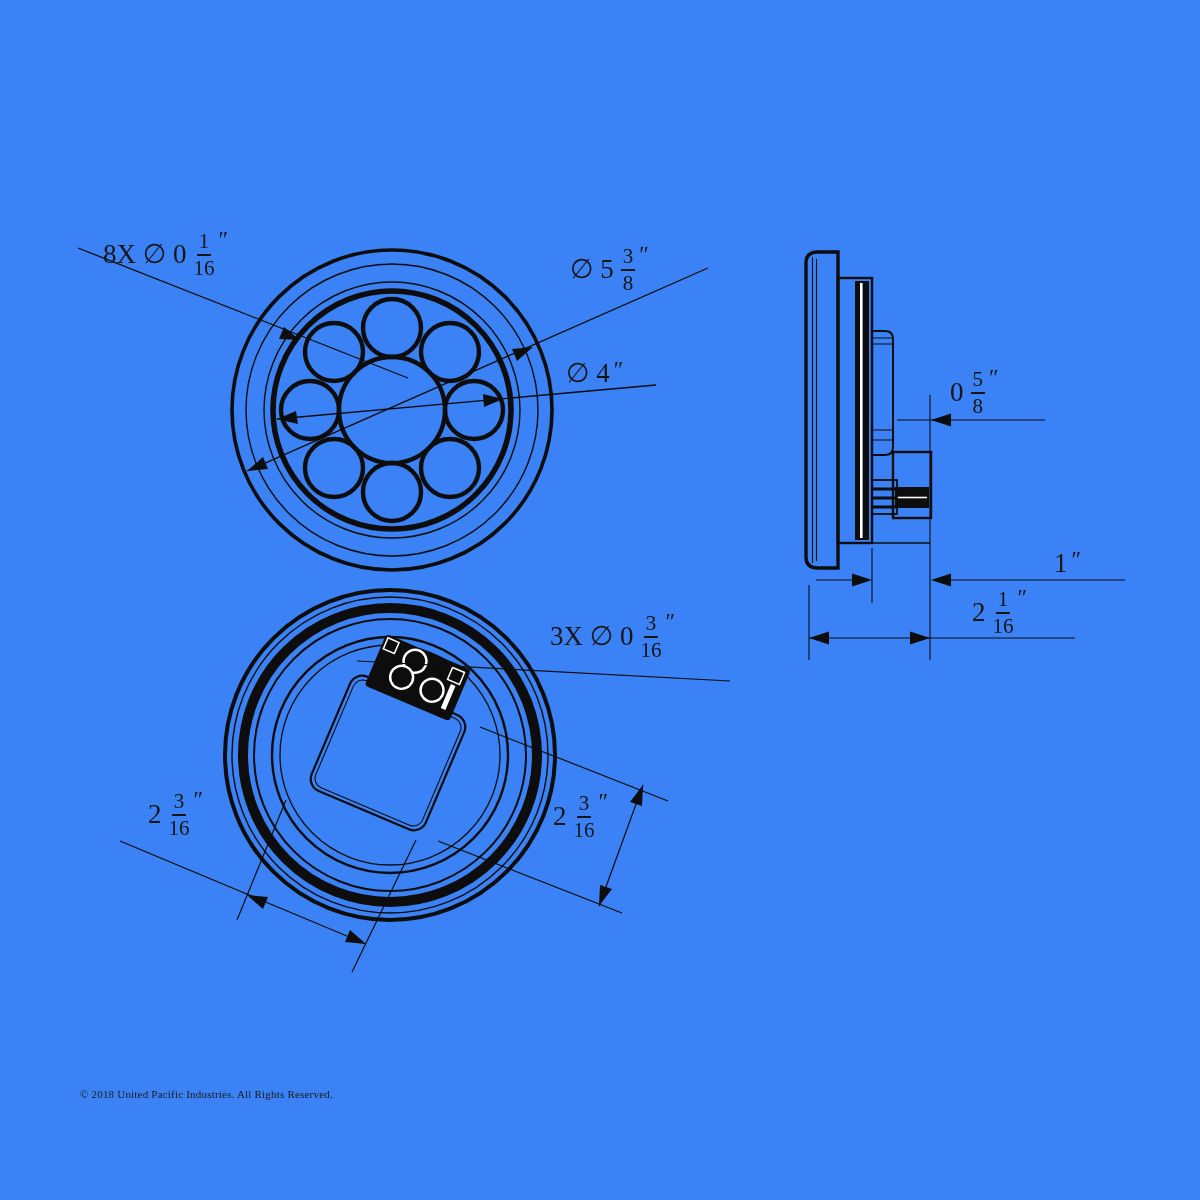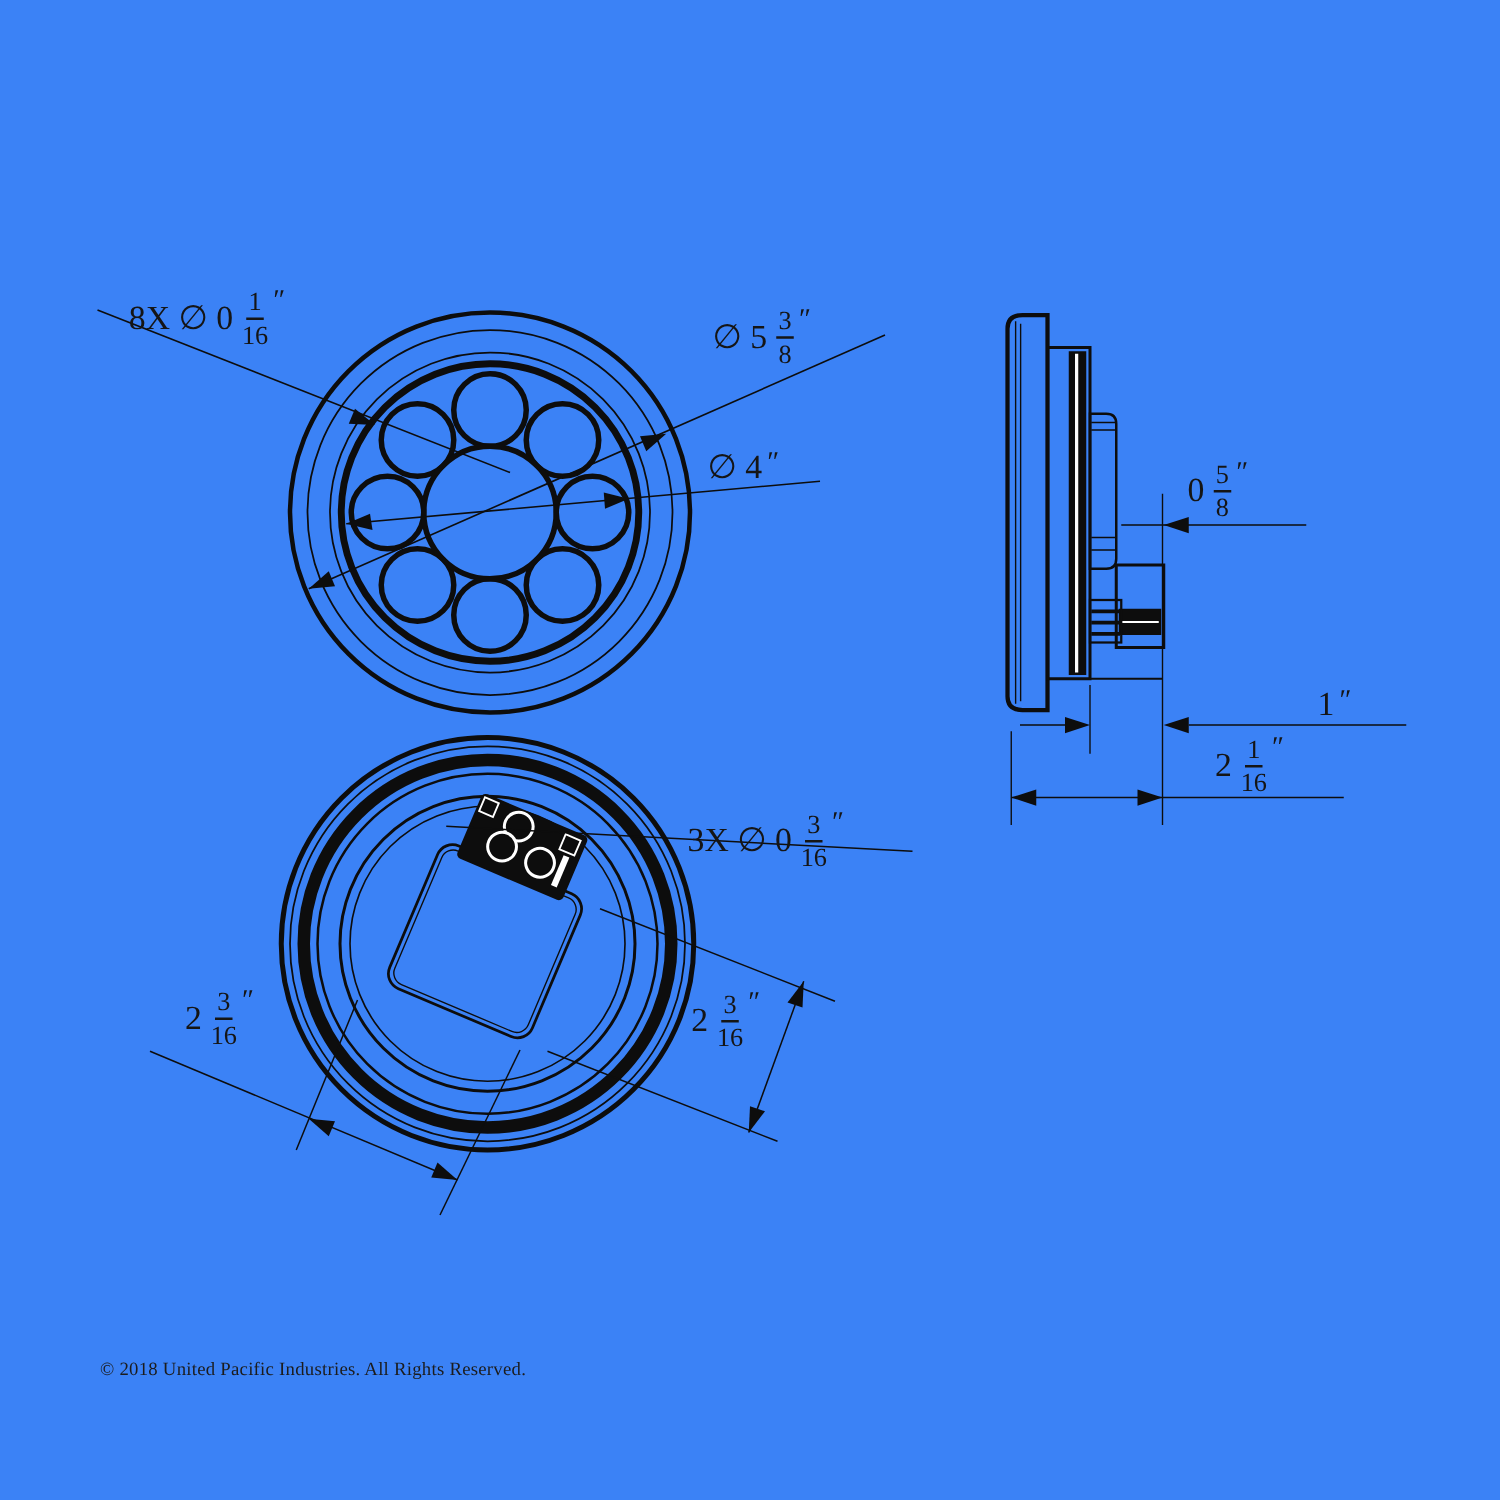--- a/index.html
+++ b/index.html
@@ -6,21 +6,21 @@
   #canvas{position:relative;width:1200px;height:1200px;background:#3b82f6;overflow:hidden;
           font-family:Liberation Serif, serif;color:#151515;}
   svg{position:absolute;left:0;top:0;}
   .dim-label{position:absolute;display:flex;align-items:center;gap:7px;
              font-size:27px;line-height:1;color:#151515;white-space:nowrap;}
   .frac{display:inline-flex;flex-direction:column;align-items:center;
         font-size:21px;line-height:1.08;}
   .num{border-bottom:2.2px solid #151515;padding:0 2px 1px 2px;}
   .den{padding-top:1px;}
   .sfx{align-self:flex-start;font-size:23px;margin-left:-3px;margin-top:-2px;}
-  .copyright{position:absolute;font-size:15px;color:#1c1c1c;letter-spacing:.2px;}
+  .copyright{position:absolute;font-size:11px;color:#1c1c1c;letter-spacing:.2px;}
 </style>
 </head>
 <body>
 
 <div id="canvas">
 
   <svg width="1200" height="1200" viewBox="0 0 1200 1200">
     <g stroke="#0d0d0d" fill="none" stroke-linecap="butt">
 
       <g>
@@ -156,21 +156,21 @@
       <span class="den">8</span>
     </span>
     <span class="sfx">″</span>
   </div>
 
   <div class="dim-label" style="left:566px;top:360px;">
     <span class="pfx">∅ 4</span>
     <span class="sfx">″</span>
   </div>
 
-  <div class="dim-label" style="left:550px;top:648px;">
+  <div class="dim-label" style="left:550px;top:612px;">
     <span class="pfx">3X ∅ 0</span>
     <span class="frac">
       <span class="num">3</span>
       <span class="den">16</span>
     </span>
     <span class="sfx">″</span>
   </div>
 
   <div class="dim-label" style="left:148px;top:790px;">
     <span class="pfx">2</span>

